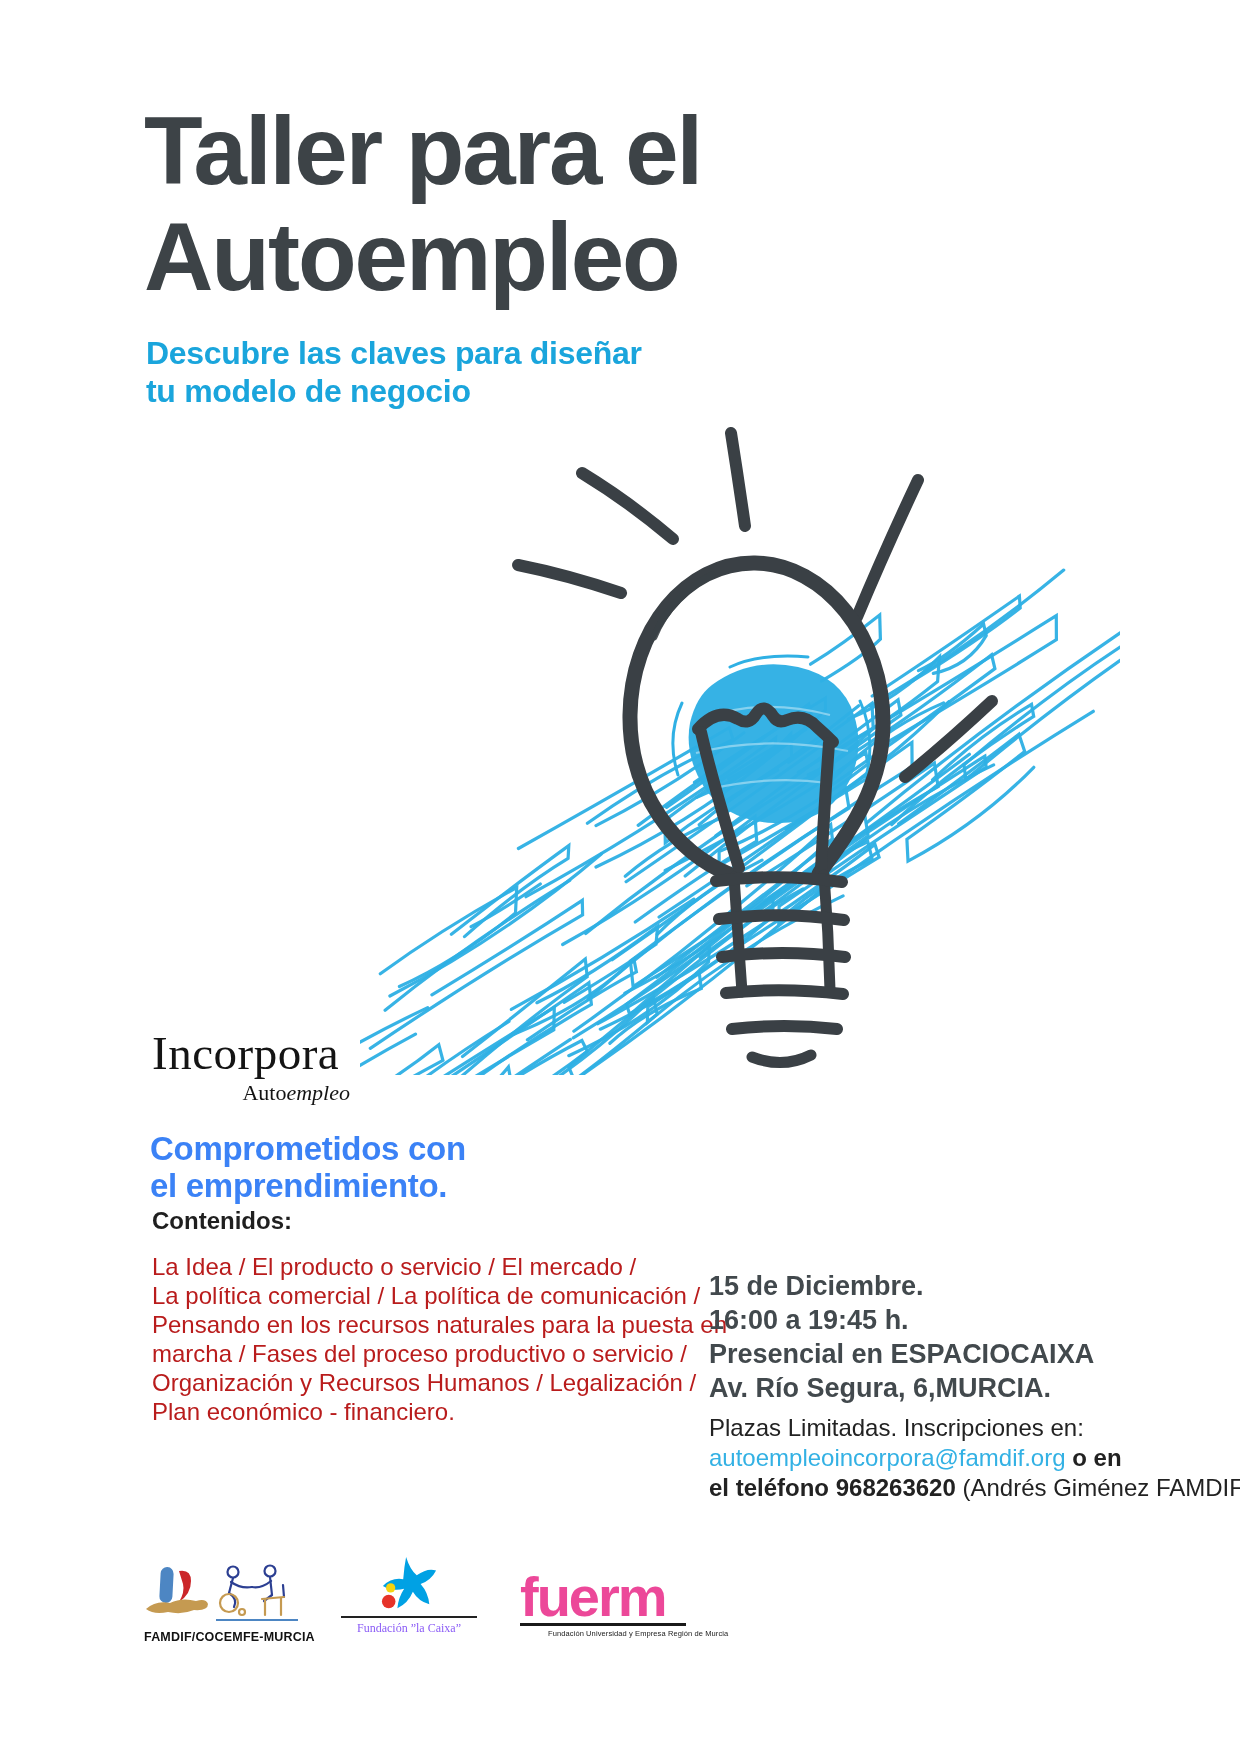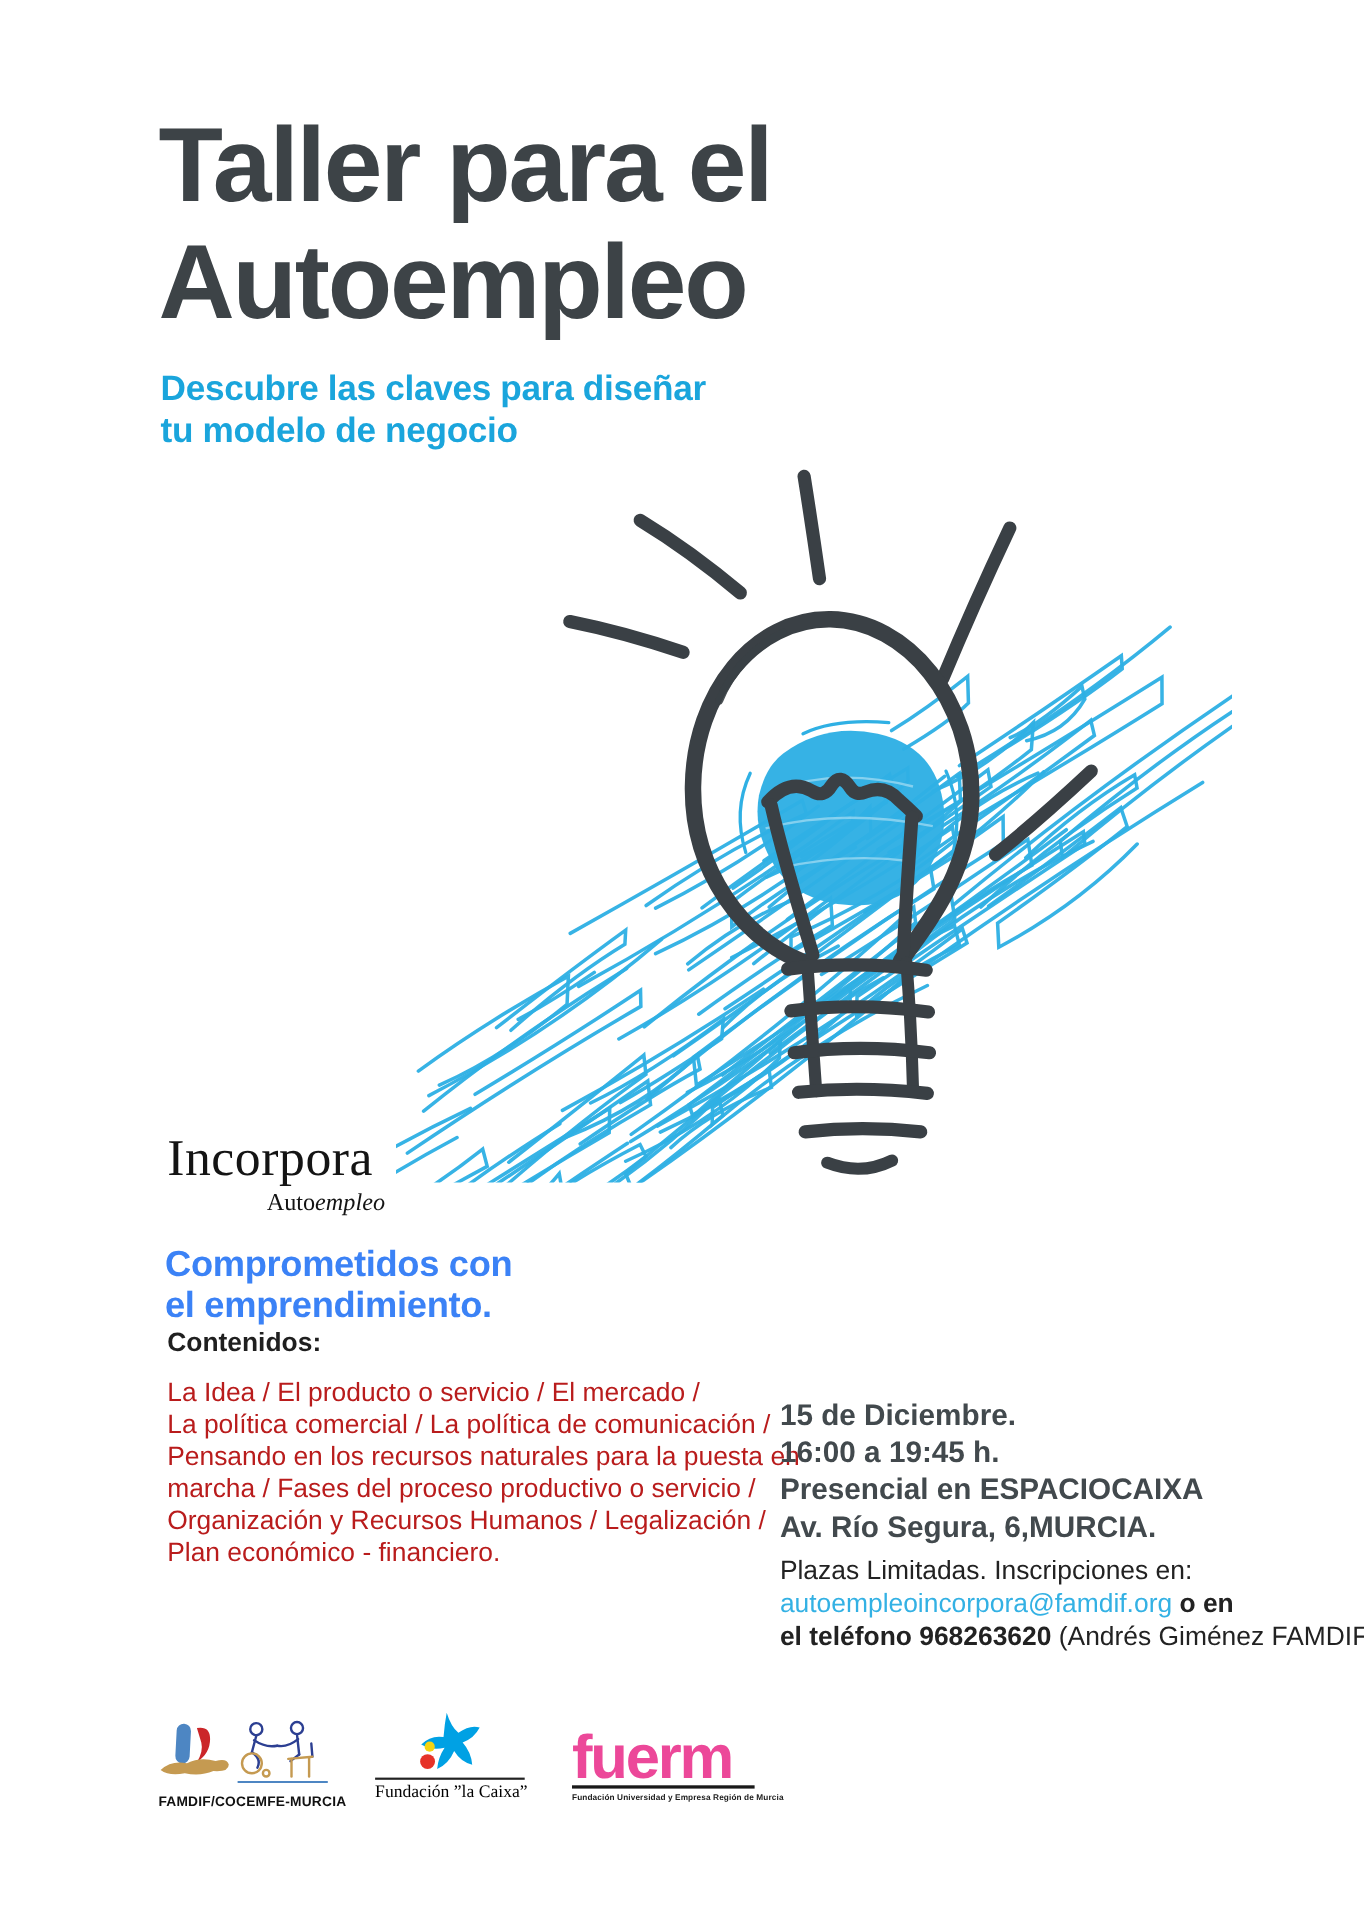--- a/index.html
+++ b/index.html
@@ -30,25 +30,25 @@
   .event .bold-lines{font-size:27px;font-weight:700;line-height:34px;color:#42494d;white-space:nowrap;}
   .event .info{margin-top:8px;font-size:24px;line-height:30px;color:#222;white-space:nowrap;}
   .event .email{color:#33b1e4;text-decoration:none;cursor:pointer;}
   .event .strong{font-weight:700;color:#222;}
   .event .note{font-size:24px;}
 
   .famdif{position:absolute;left:144px;top:1563px;width:172px;}
   .famdif .label{font-size:12.5px;font-weight:700;color:#111;letter-spacing:0.2px;margin-top:3px;white-space:nowrap;}
   .lacaixa{position:absolute;left:341px;top:1556px;width:136px;text-align:center;}
   .lacaixa .rule{height:2px;background:#222;margin-top:2px;}
-  .lacaixa .label{font-family:"Liberation Serif",serif;font-size:16px;color:#000000;margin-top:3px;white-space:nowrap;}
+  .lacaixa .label{font-family:"Liberation Serif",serif;font-size:12px;color:#8b5cf6;margin-top:3px;white-space:nowrap;}
   .fuerm{position:absolute;left:520px;top:1572px;width:176px;}
   .fuerm .word{font-size:56px;font-weight:700;letter-spacing:-2px;line-height:50px;color:#ec4899;}
   .fuerm .rule{height:3px;background:#191919;width:166px;margin-top:1px;}
-  .fuerm .tagline{font-size:7.5px;font-weight:700;color:#1b1b1b;margin-top:3px;white-space:nowrap;letter-spacing:0.1px;}
+  .fuerm .tagline{font-size:7.5px;font-weight:400;color:#1b1b1b;margin-top:3px;white-space:nowrap;letter-spacing:0.1px;margin-left:28px;}
 
   #hatch-lines path{fill:none;stroke:#2fb0e4;stroke-width:3.2;stroke-linecap:round;opacity:.96;}
   .ink path{fill:none;stroke:#3a4045;stroke-linecap:round;stroke-linejoin:round;}
 </style>
 </head>
 <body>
 
 <div class="page">
 
   <div class="title">

